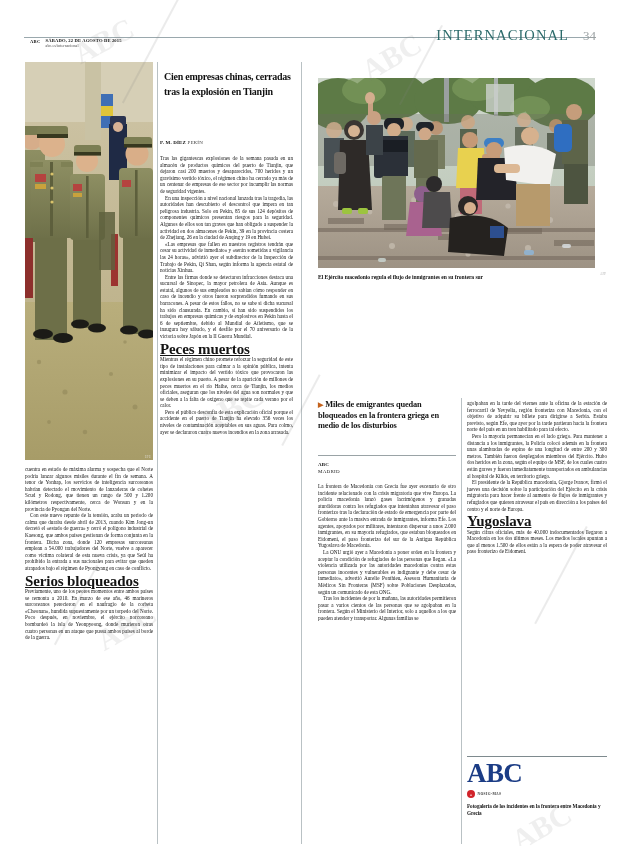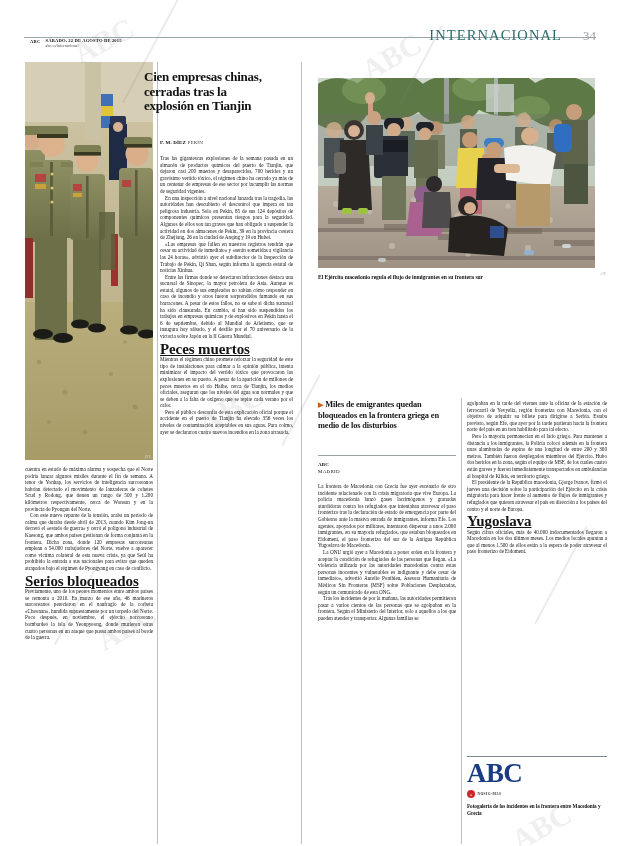--- a/index.html
+++ b/index.html
@@ -14,21 +14,21 @@
   .page{position:relative;width:620px;height:846px;background:#fff;}
 
   
   .masthead{position:absolute;left:24px;top:26px;width:572px;height:24px;}
   .masthead-rule{position:absolute;left:0;top:11px;width:572px;height:1px;background:#9aa8ad;}
   .mh-left{position:absolute;left:6px;top:12px;display:flex;align-items:flex-start;gap:5px;}
   .mh-abc{font-family:"Liberation Serif",serif;font-weight:bold;font-size:4.6px;letter-spacing:.3px;color:#111;padding-top:.5px;}
   .mh-dateblock{line-height:1.25;}
   .mh-date{font-size:4.6px;font-weight:bold;letter-spacing:.15px;color:#111;white-space:nowrap;}
   .mh-url{font-size:3.9px;color:#444;letter-spacing:.1px;white-space:nowrap;}
-  .mh-right{position:absolute;right:0;top:1px;display:flex;align-items:flex-end;gap:21px;}
+  .mh-right{position:absolute;right:0;top:1px;display:flex;align-items:flex-end;gap:14px;}
   .mh-section{font-size:14.5px;letter-spacing:1.1px;color:#2c6b6b;font-family:"Liberation Serif",serif;}
   .mh-folio{font-size:13px;color:#9aa0a2;font-family:"Liberation Serif",serif;}
 
   
   .vrule{position:absolute;width:1px;background:#b9c1c4;}
 
   
   .body-col{
     position:absolute;
     font-size:5.15px;
@@ -46,23 +46,23 @@
     letter-spacing:-.1px;
     text-decoration:underline;
   }
 
   
   #photo-nk{position:absolute;left:25px;top:62px;width:128px;height:398px;overflow:hidden;}
   .nk-credit{position:absolute;right:2px;bottom:1px;font-size:3.2px;color:#d9d4c6;letter-spacing:.2px;}
 
   
   .hl-tianjin{
-    position:absolute;left:144px;top:70px;width:133px;
+    position:absolute;left:164px;top:70px;width:133px;
     font-family:"Liberation Serif",serif;font-weight:bold;
-    font-size:13px;line-height:14.6px;letter-spacing:-.25px;color:#111;
+    font-size:10px;line-height:14.6px;letter-spacing:-.25px;color:#111;
   }
   .byline{font-size:5px;letter-spacing:.15px;color:#111;}
   .byline b{font-weight:bold;}
   .byline span{color:#3c3c3c;}
 
   
   #photo-mac{position:absolute;left:318px;top:78px;width:277px;height:190px;overflow:hidden;}
   .mac-caption{
     position:absolute;left:318px;top:274px;width:290px;
     font-size:5.6px;font-weight:bold;color:#111;letter-spacing:-.05px;

